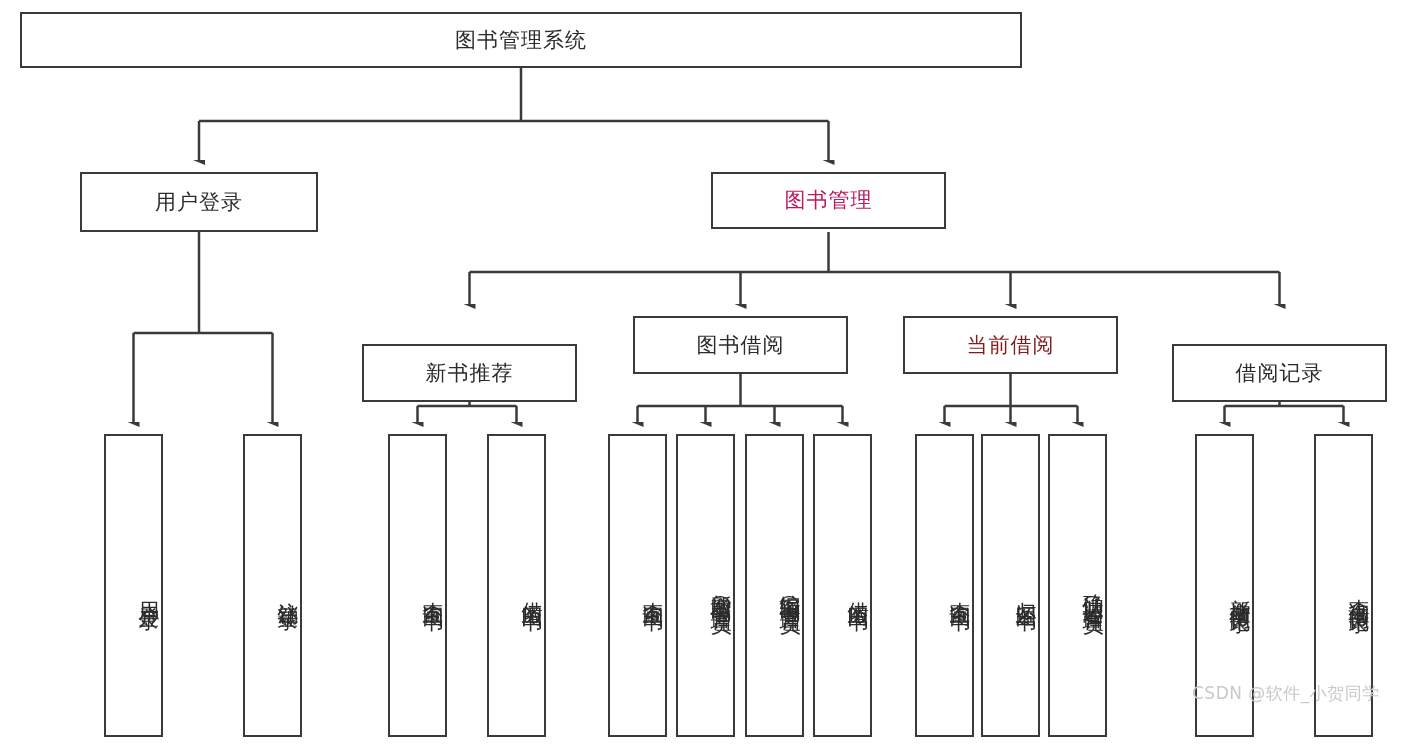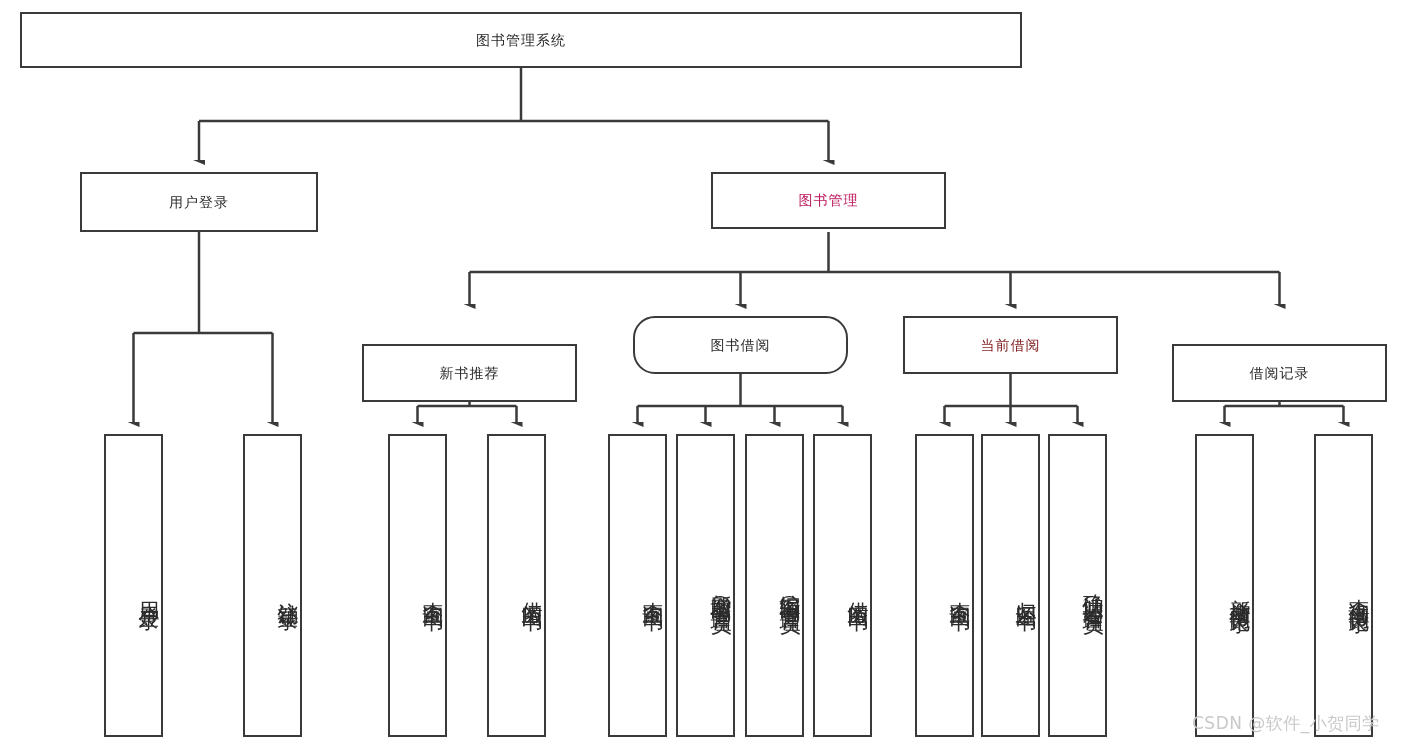--- a/index.html
+++ b/index.html
@@ -28,21 +28,21 @@
     border: 2.5px solid #3a3a3a;
     background: #ffffff;
     color: #2b2b2b;
     display: flex;
     align-items: center;
     justify-content: center;
     text-align: center;
     line-height: 1.18;
   }
   .node.horizontal {
-    font-size: 14px;
+    font-size: 21px;
     letter-spacing: 1px;
     text-align: right;
   }
   .node.vertical {
     writing-mode: vertical-rl;
     text-orientation: upright;
     font-size: 21px;
     letter-spacing: 3px;
     padding-top: 10px;
     align-items: flex-start;
@@ -110,21 +110,21 @@
       </div>
       <div class="node horizontal" style="left: 80px; top: 172px; width: 238px; height: 60px; border-color: rgb(58, 58, 58); background: rgb(255, 255, 255); color: rgb(43, 43, 43);">
         <span>用户登录</span>
       </div>
       <div class="node horizontal" style="left: 711px; top: 172px; width: 235px; height: 57px; border-color: rgb(58, 58, 58); background: rgb(255, 255, 255); color: #be185d;">
         <span>图书管理</span>
       </div>
       <div class="node horizontal" style="left: 362px; top: 316px; width: 215px; height: 58px; border-color: rgb(58, 58, 58); background: rgb(255, 255, 255); color: rgb(43, 43, 43); margin-top: 28px;">
         <span>新书推荐</span>
       </div>
-      <div class="node horizontal" style="left: 633px; top: 316px; width: 215px; height: 58px; border-color: rgb(58, 58, 58); background: rgb(255, 255, 255); color: rgb(43, 43, 43); border-radius: 22px;">
+      <div class="node horizontal" style="left: 633px; top: 316px; width: 215px; height: 58px; border-color: rgb(58, 58, 58); background: rgb(255, 255, 255); color: rgb(43, 43, 43);">
         <span>图书借阅</span>
       </div>
       <div class="node horizontal" style="left: 903px; top: 316px; width: 215px; height: 58px; border-color: rgb(58, 58, 58); background: rgb(255, 255, 255); color: #7f1d1d;">
         <span>当前借阅</span>
       </div>
       <div class="node horizontal" style="left: 1172px; top: 316px; width: 215px; height: 58px; border-color: rgb(58, 58, 58); background: rgb(255, 255, 255); color: rgb(43, 43, 43); margin-top: 28px;">
         <span>借阅记录</span>
       </div>
       <div class="node vertical" style="left: 104px; top: 434px; width: 59px; height: 303px; border-color: rgb(58, 58, 58); background: rgb(255, 255, 255); color: rgb(43, 43, 43);">
         <span>用户登录</span>
@@ -160,14 +160,14 @@
         <span>确认归还（管理员）</span>
       </div>
       <div class="node vertical" style="left: 1195px; top: 434px; width: 59px; height: 303px; border-color: rgb(58, 58, 58); background: rgb(255, 255, 255); color: rgb(43, 43, 43);">
         <span>新增借阅记录</span>
       </div>
       <div class="node vertical" style="left: 1314px; top: 434px; width: 59px; height: 303px; border-color: rgb(58, 58, 58); background: rgb(255, 255, 255); color: rgb(43, 43, 43);">
         <span>查询借阅记录</span>
       </div>
     </div>
 
-  <div class="watermark" style="left:1192px; top:712px;">CSDN @软件_小贺同学</div>
+  <div class="watermark" style="left:1192px; top:682px;">CSDN @软件_小贺同学</div>
 </div>
 
 </body></html>

